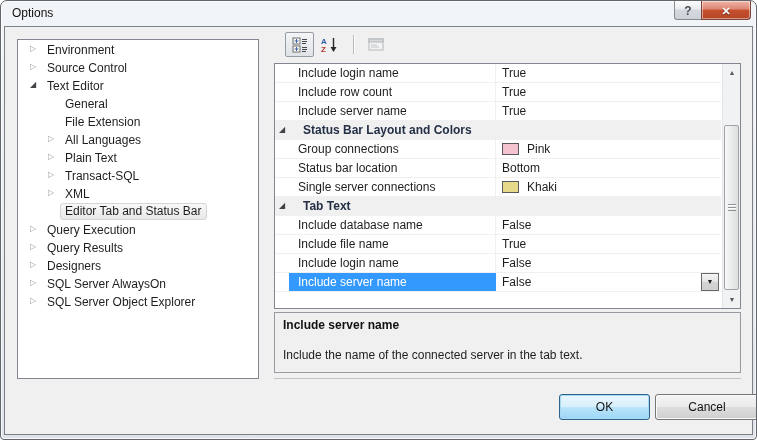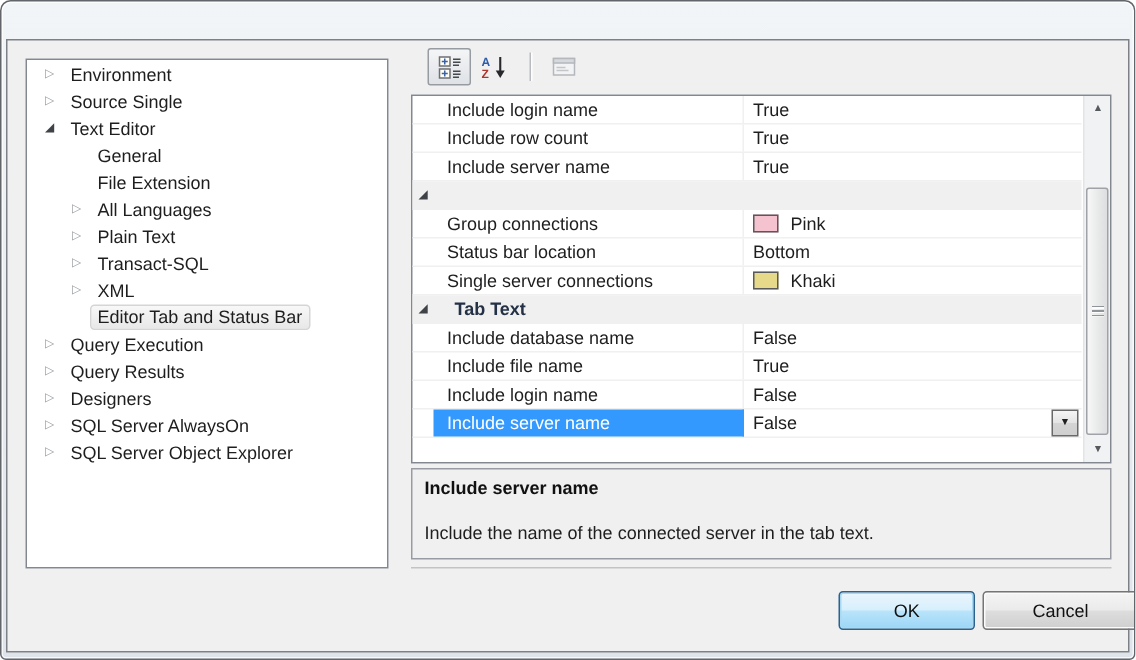--- a/index.html
+++ b/index.html
@@ -92,26 +92,35 @@
   .btn.cancel { left:654px; width:104px; border:1px solid #757575;
     background:linear-gradient(180deg,#f4f4f4 0%,#ebebeb 48%,#dddddd 52%,#cfcfcf 100%);
     box-shadow:inset 0 0 0 1px #fbfbfb; }
 
   svg { display:block; }
 </style>
 </head>
 <body>
 
 <div class="window">
+  <div class="titlebar">
+    <span class="title">Options</span>
+    <div class="cap-btn help-btn">
+      <span>?</span>
+    </div>
+    <div class="cap-btn close-btn">
+      <span>✕</span>
+    </div>
+  </div>
 
   <div class="client"></div>
 
   <div class="tree-panel" id="tree">
       <div class="tree-item lvl0"><span class="expander collapsed">▷</span><span class="tree-label">Environment</span></div>
-      <div class="tree-item lvl0"><span class="expander collapsed">▷</span><span class="tree-label">Source Single</span></div>
+      <div class="tree-item lvl0"><span class="expander collapsed">▷</span><span class="tree-label">Source Control</span></div>
       <div class="tree-item lvl0"><span class="expander expanded">◢</span><span class="tree-label">Text Editor</span></div>
       <div class="tree-item lvl1"><span class="expander leaf"></span><span class="tree-label">General</span></div>
       <div class="tree-item lvl1"><span class="expander leaf"></span><span class="tree-label">File Extension</span></div>
       <div class="tree-item lvl1"><span class="expander collapsed">▷</span><span class="tree-label">All Languages</span></div>
       <div class="tree-item lvl1"><span class="expander collapsed">▷</span><span class="tree-label">Plain Text</span></div>
       <div class="tree-item lvl1"><span class="expander collapsed">▷</span><span class="tree-label">Transact-SQL</span></div>
       <div class="tree-item lvl1"><span class="expander collapsed">▷</span><span class="tree-label">XML</span></div>
       <div class="tree-item lvl1 selected"><span class="expander leaf"></span><span class="tree-label">Editor Tab and Status Bar</span></div>
       <div class="tree-item lvl0"><span class="expander collapsed">▷</span><span class="tree-label">Query Execution</span></div>
       <div class="tree-item lvl0"><span class="expander collapsed">▷</span><span class="tree-label">Query Results</span></div>
@@ -164,21 +173,21 @@
             <span>True</span>
           </div>
         </div>
         <div class="grow property">
           <div class="gutter"></div>
           <div class="pname">Include server name</div>
           <div class="pvalue">
             <span>True</span>
           </div>
         </div>
-        <div class="grow category"><span class="cat-expander">◢</span></div>
+        <div class="grow category"><span class="cat-expander">◢</span><span class="cat-label">Status Bar Layout and Colors</span></div>
         <div class="grow property">
           <div class="gutter"></div>
           <div class="pname">Group connections</div>
           <div class="pvalue">
             <span class="swatch" style="background: rgb(245, 195, 208);"></span>
             <span>Pink</span>
           </div>
         </div>
         <div class="grow property">
           <div class="gutter"></div>

